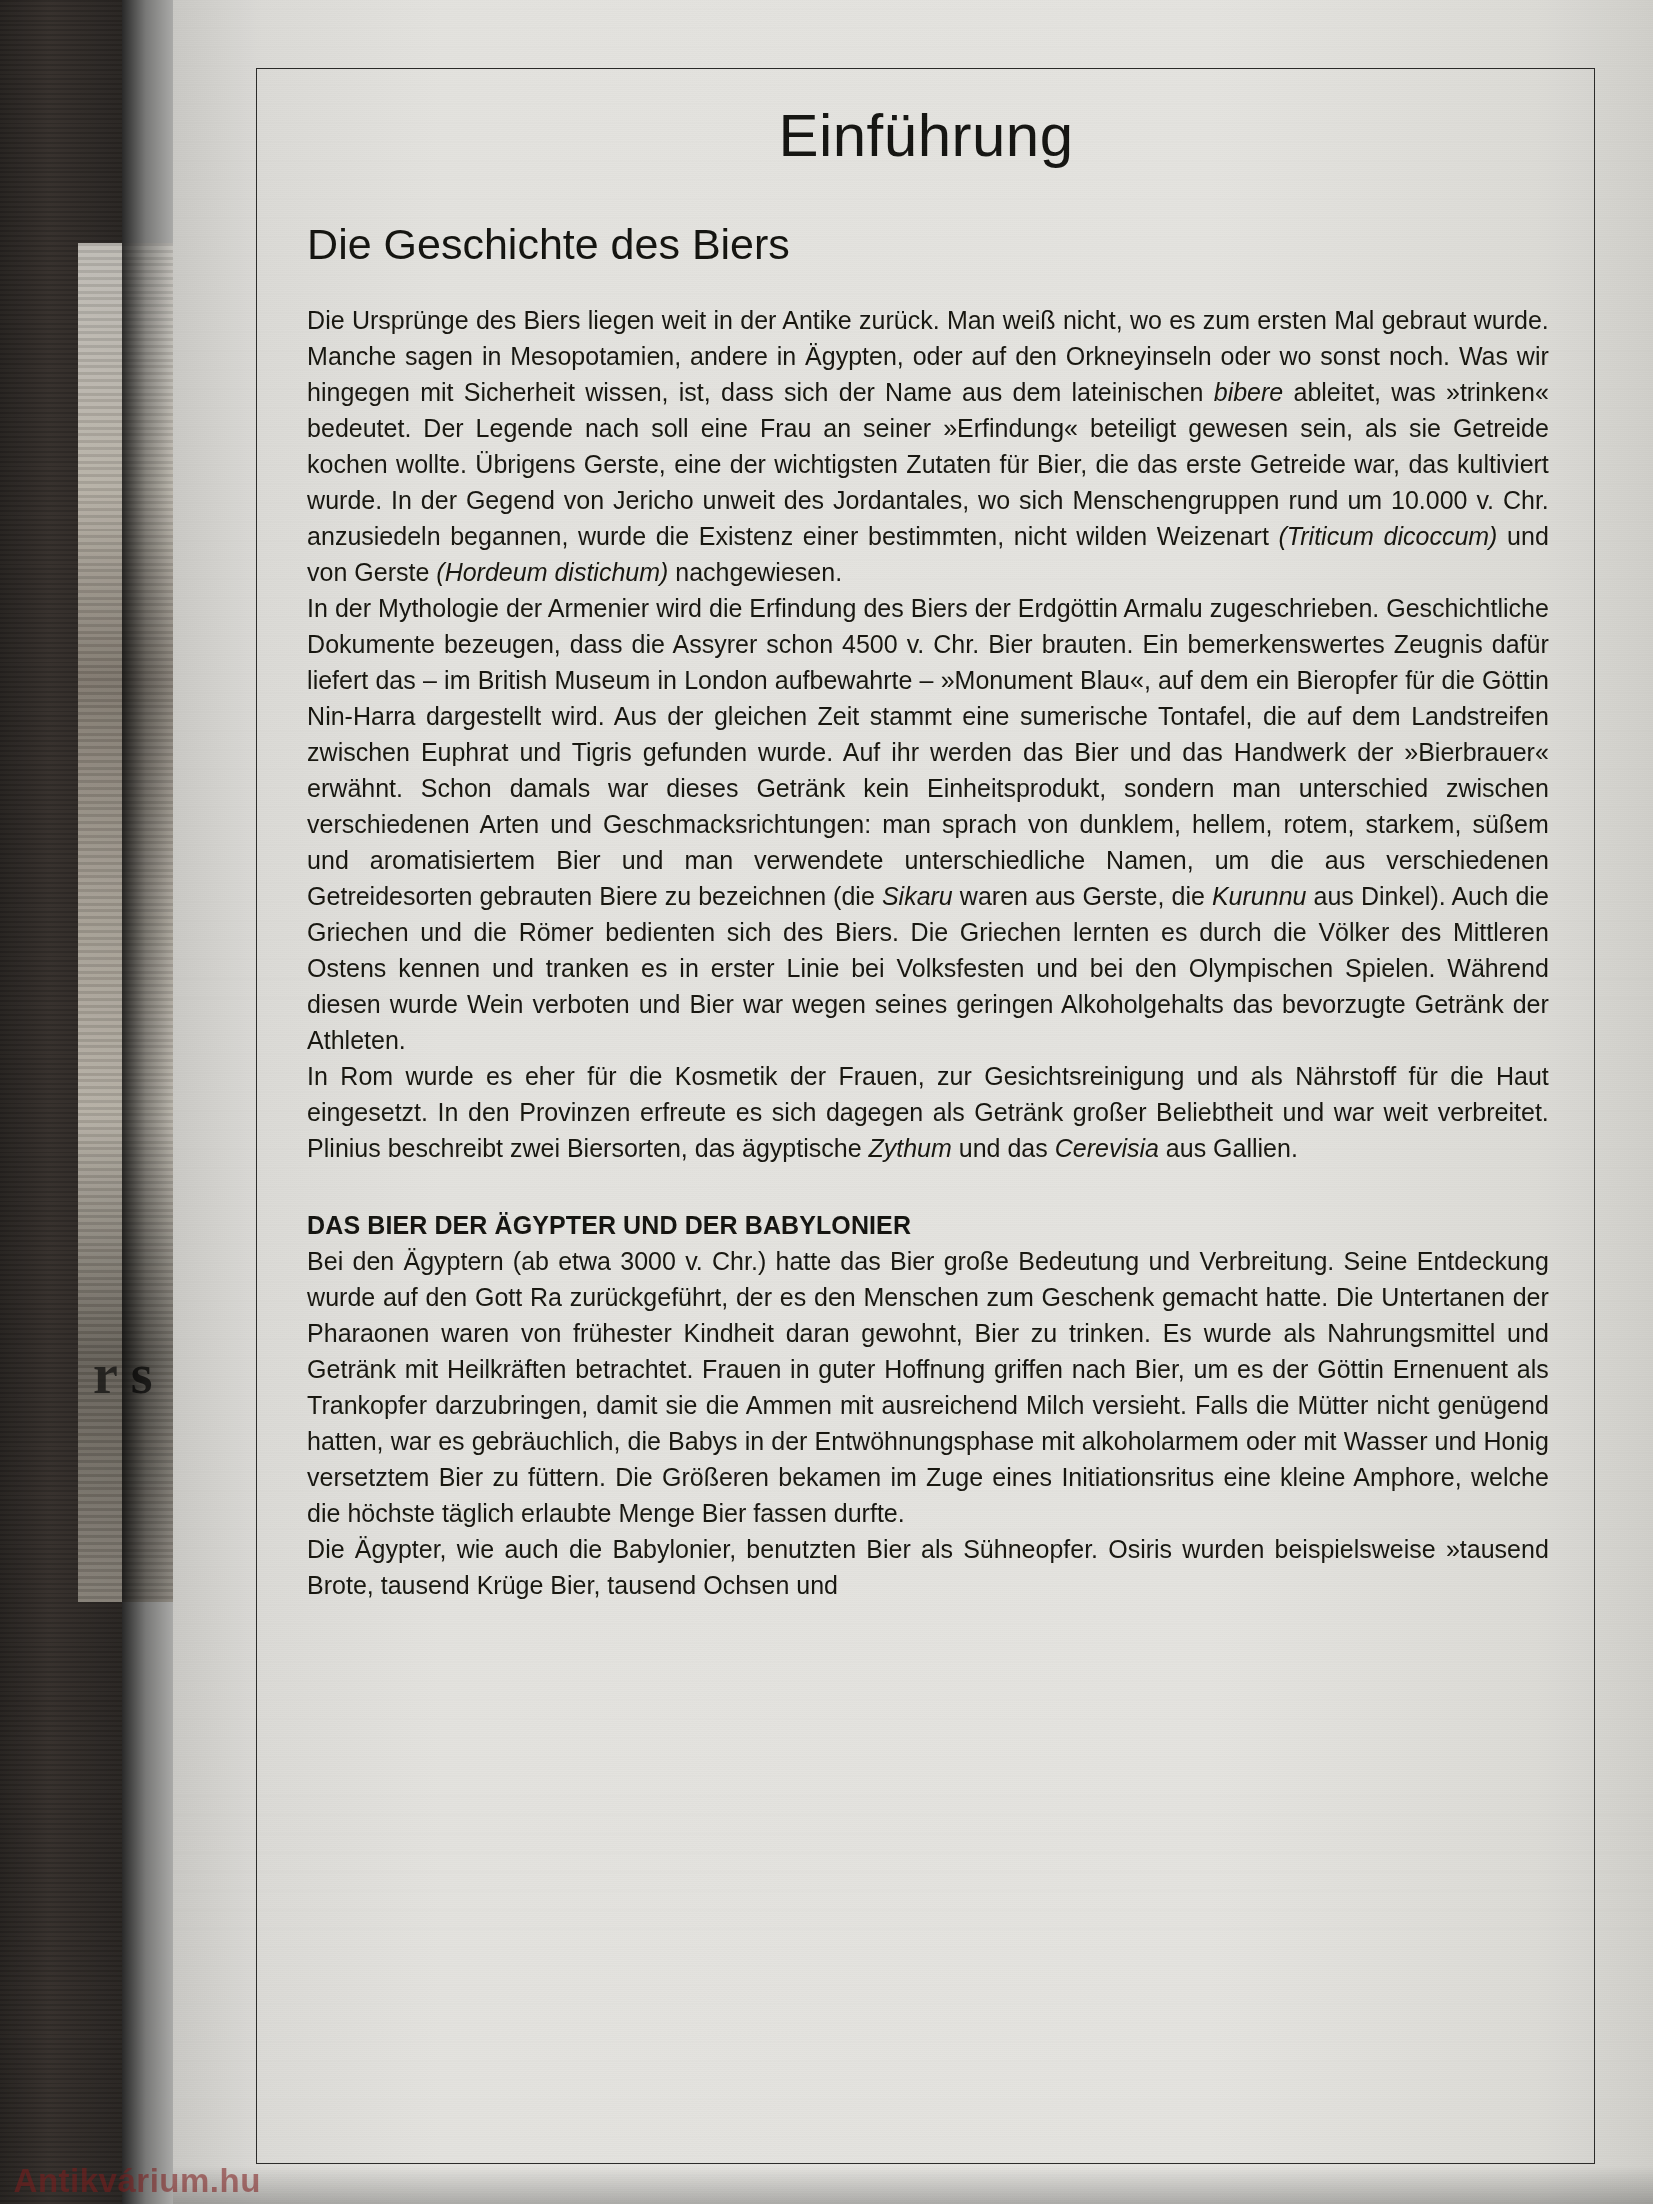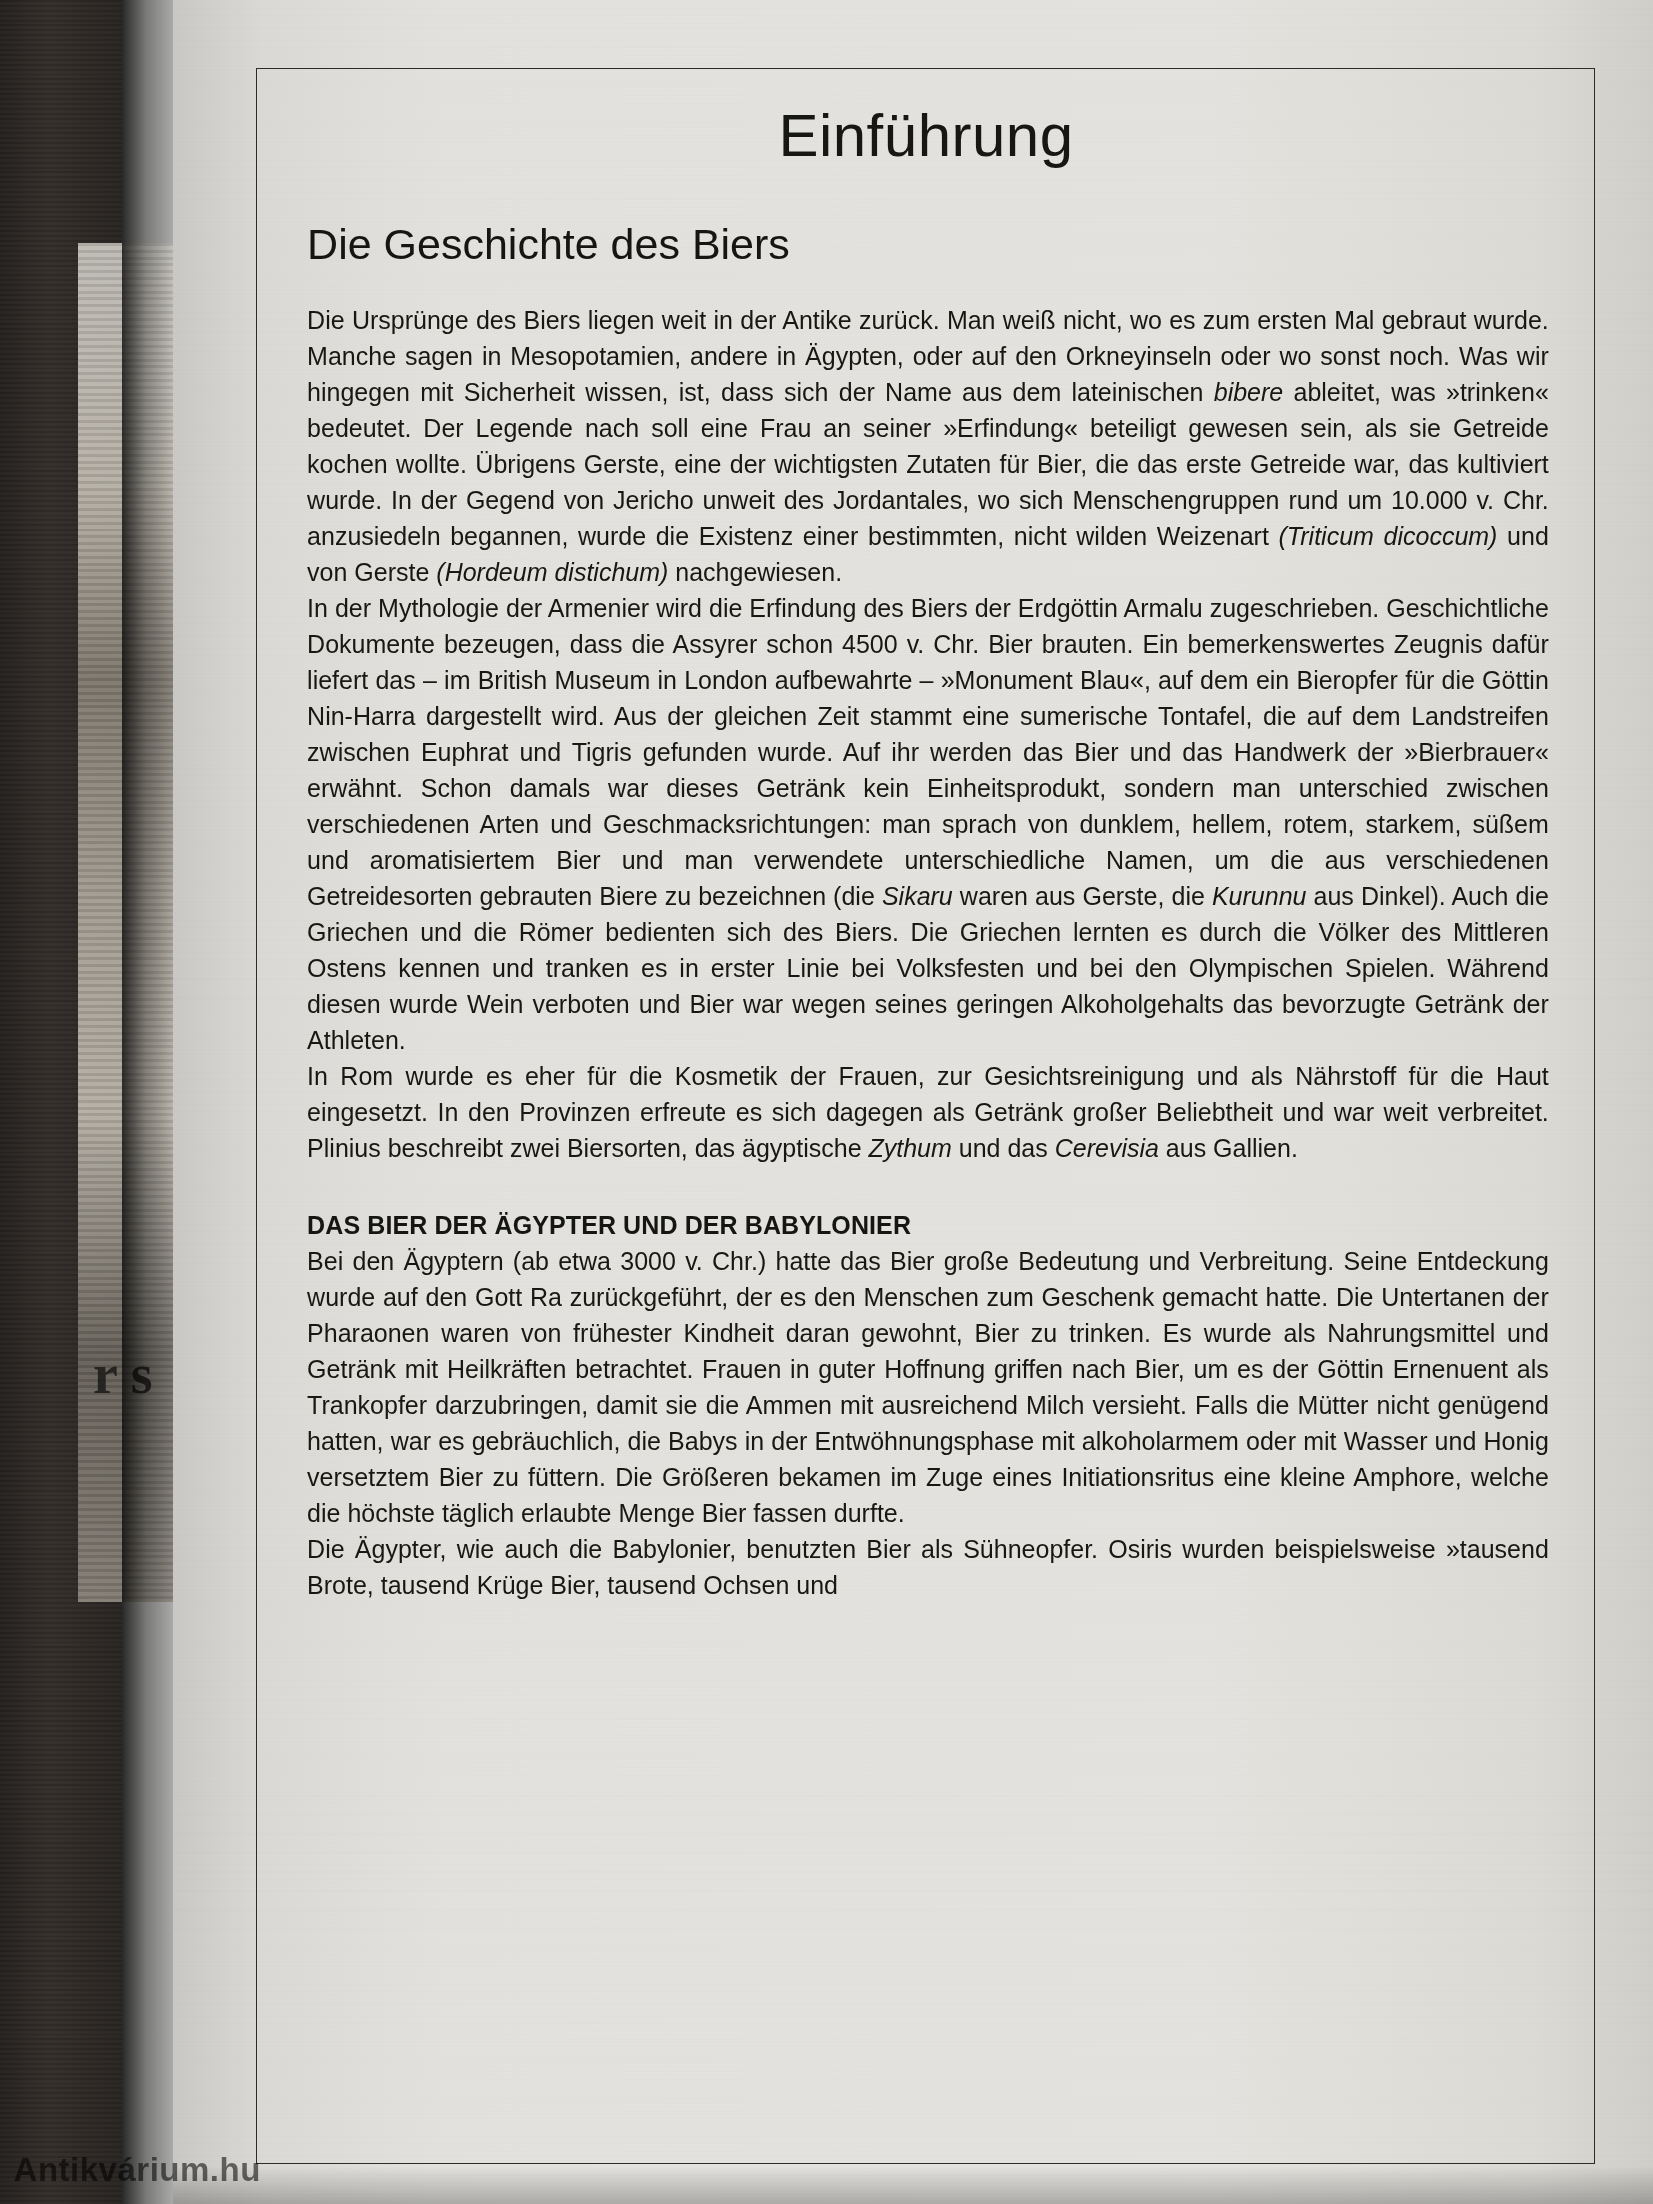--- a/index.html
+++ b/index.html
@@ -151,25 +151,25 @@
   }
   p.body + p.body {
     margin-top: 0;
   }
   em { font-style: italic; }
 
   
   .watermark {
     position: absolute;
     left: 13.6px;
-    bottom: 16px;
+    bottom: 5px;
     font-size: 33px;
     font-weight: bold;
     letter-spacing: 0.5px;
-    color: #000000;
+    color: #7f1d1d;
     opacity: 0.55;
     font-family: "Liberation Sans", sans-serif;
   }
 </style>
 </head>
 <body>
 
 <div class="scan-left-dark"></div>
 <div class="scan-inner-photo"></div>
 <div class="photo-letters">r

